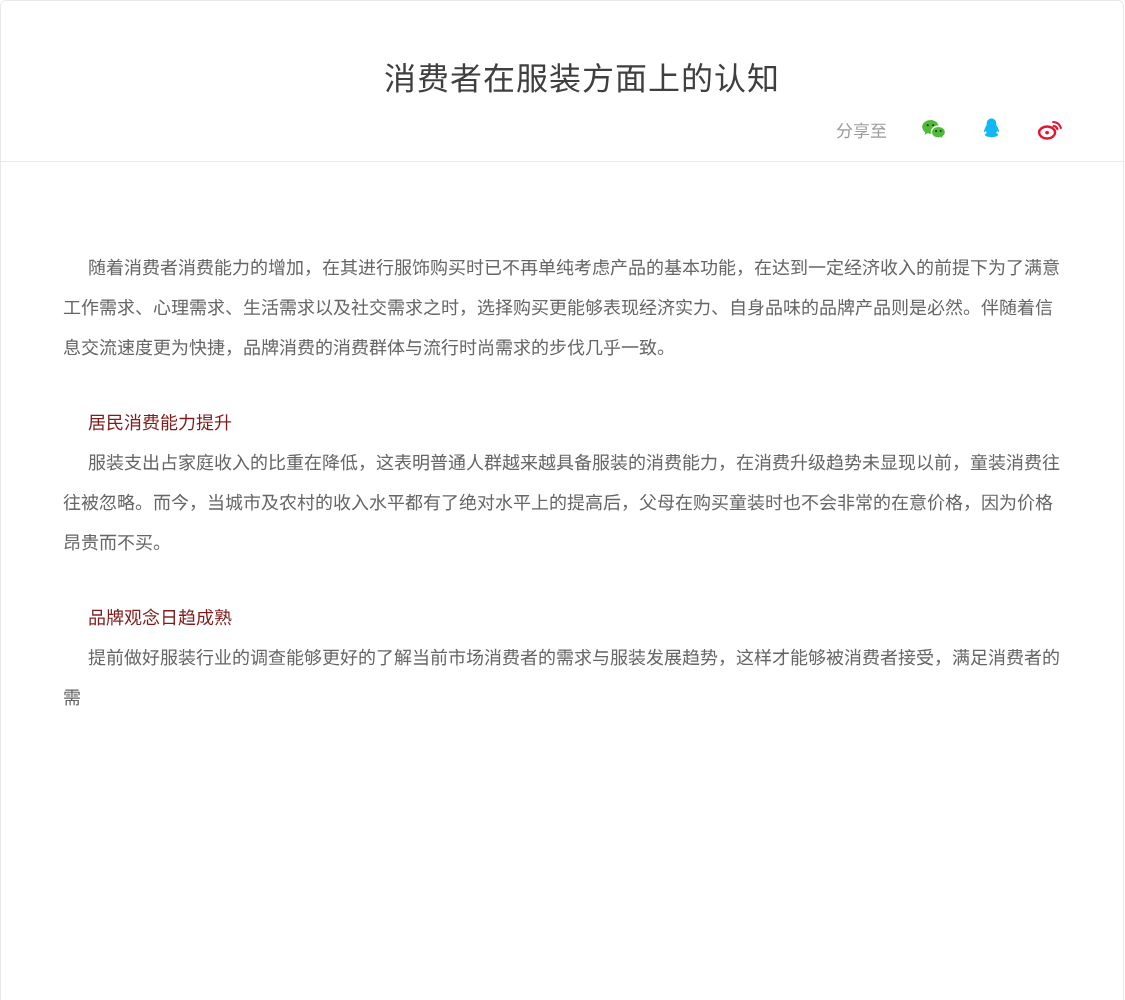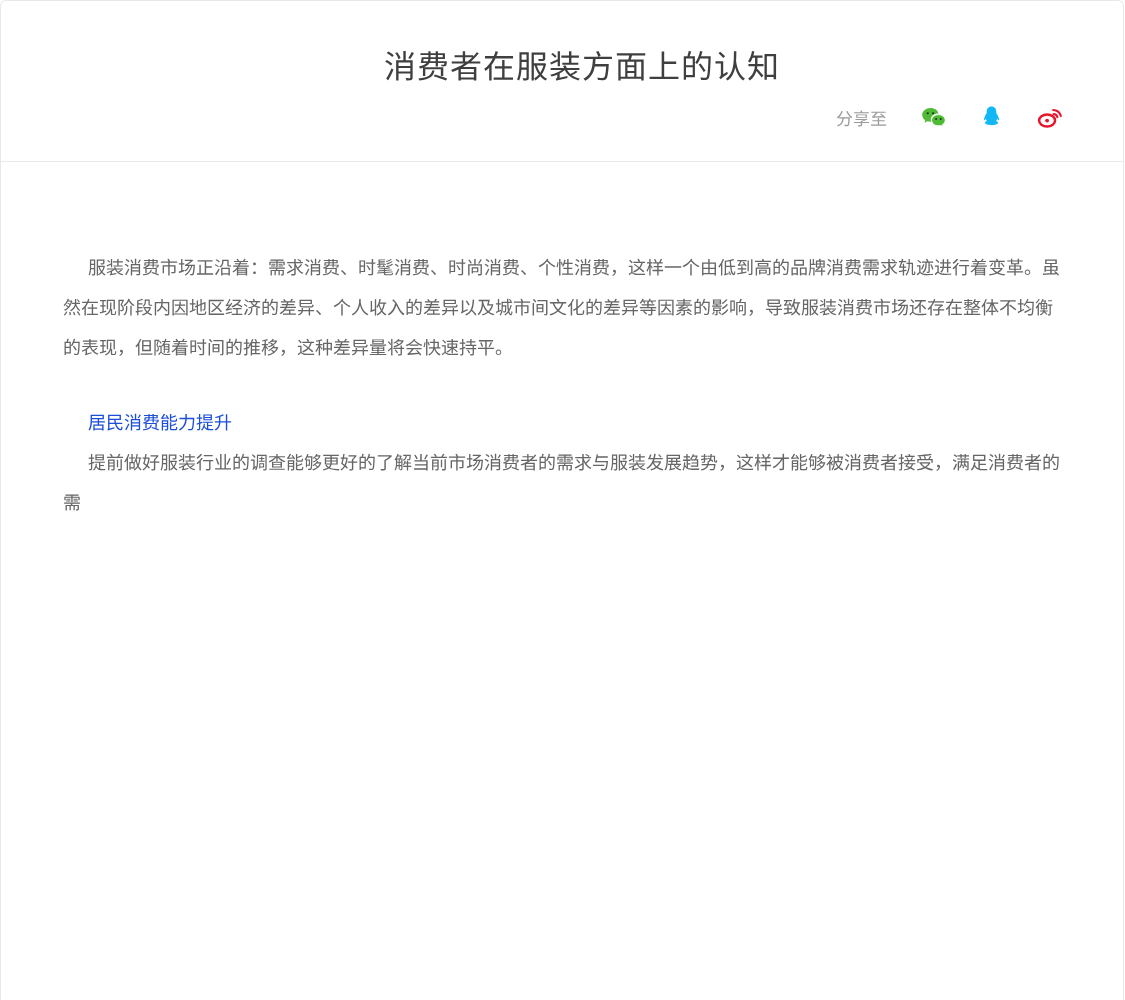--- a/index.html
+++ b/index.html
@@ -22,21 +22,21 @@
     border: 1px solid #e8e8e8;
     border-bottom: none;
     border-radius: 6px 6px 0 0;
   }
   .article-header {
     height: 161px;
     border-bottom: 1px solid #e9e9e9;
     padding-top: 46px;
   }
   .page-title {
-    margin: 0;
+    margin: 12px;
     text-align: center;
     font-size: 32px;
     font-weight: 400;
     color: #3f3f3f;
     letter-spacing: 1px;
     line-height: 40px;
     padding-left: 40px;
   }
   .share-row {
     display: flex;
@@ -68,21 +68,21 @@
   }
   .article-body p {
     margin: 0;
     text-indent: 25px;
   }
   .section-heading {
     margin: 35px 0 0 0;
     padding-left: 25px;
     font-size: 18px;
     font-weight: 400;
-    color: #1d4ed8;
+    color: #7f1d1d;
     line-height: 40px;
   }
 </style>
 </head>
 <body>
 
 <div class="page">
 
   <header class="article-header">
     <h1 class="page-title">消费者在服装方面上的认知</h1>
@@ -117,20 +117,22 @@
             <circle cx="11.5" cy="17.2" r="2" fill="#e6162d"></circle>
             <path d="M17.8 6.2a8.6 8.6 0 0 1 8 6.3" fill="none" stroke="#e6162d" stroke-width="2.2" stroke-linecap="round"></path>
             <path d="M18.2 10.4a4.6 4.6 0 0 1 4 3.2" fill="none" stroke="#e6162d" stroke-width="2.2" stroke-linecap="round"></path>
           </svg>
         </span>
       </a>
     </div>
   </header>
 
   <main class="article-body">
-    <p>服装消费市场正沿着：需求消费、时髦消费、时尚消费、个性消费，这样一个由低到高的品牌消费需求轨迹进行着变革。虽然在现阶段内因地区经济的差异、个人收入的差异以及城市间文化的差异等因素的影响，导致服装消费市场还存在整体不均衡的表现，但随着时间的推移，这种差异量将会快速持平。</p>
+    <p>随着消费者消费能力的增加，在其进行服饰购买时已不再单纯考虑产品的基本功能，在达到一定经济收入的前提下为了满意工作需求、心理需求、生活需求以及社交需求之时，选择购买更能够表现经济实力、自身品味的品牌产品则是必然。伴随着信息交流速度更为快捷，品牌消费的消费群体与流行时尚需求的步伐几乎一致。</p>
 
     <h2 class="section-heading">居民消费能力提升</h2>
+    <p>服装支出占家庭收入的比重在降低，这表明普通人群越来越具备服装的消费能力，在消费升级趋势未显现以前，童装消费往往被忽略。而今，当城市及农村的收入水平都有了绝对水平上的提高后，父母在购买童装时也不会非常的在意价格，因为价格昂贵而不买。</p>
 
+    <h2 class="section-heading">品牌观念日趋成熟</h2>
     <p>提前做好服装行业的调查能够更好的了解当前市场消费者的需求与服装发展趋势，这样才能够被消费者接受，满足消费者的需</p>
   </main>
 
 </div>
 
 </body></html>

